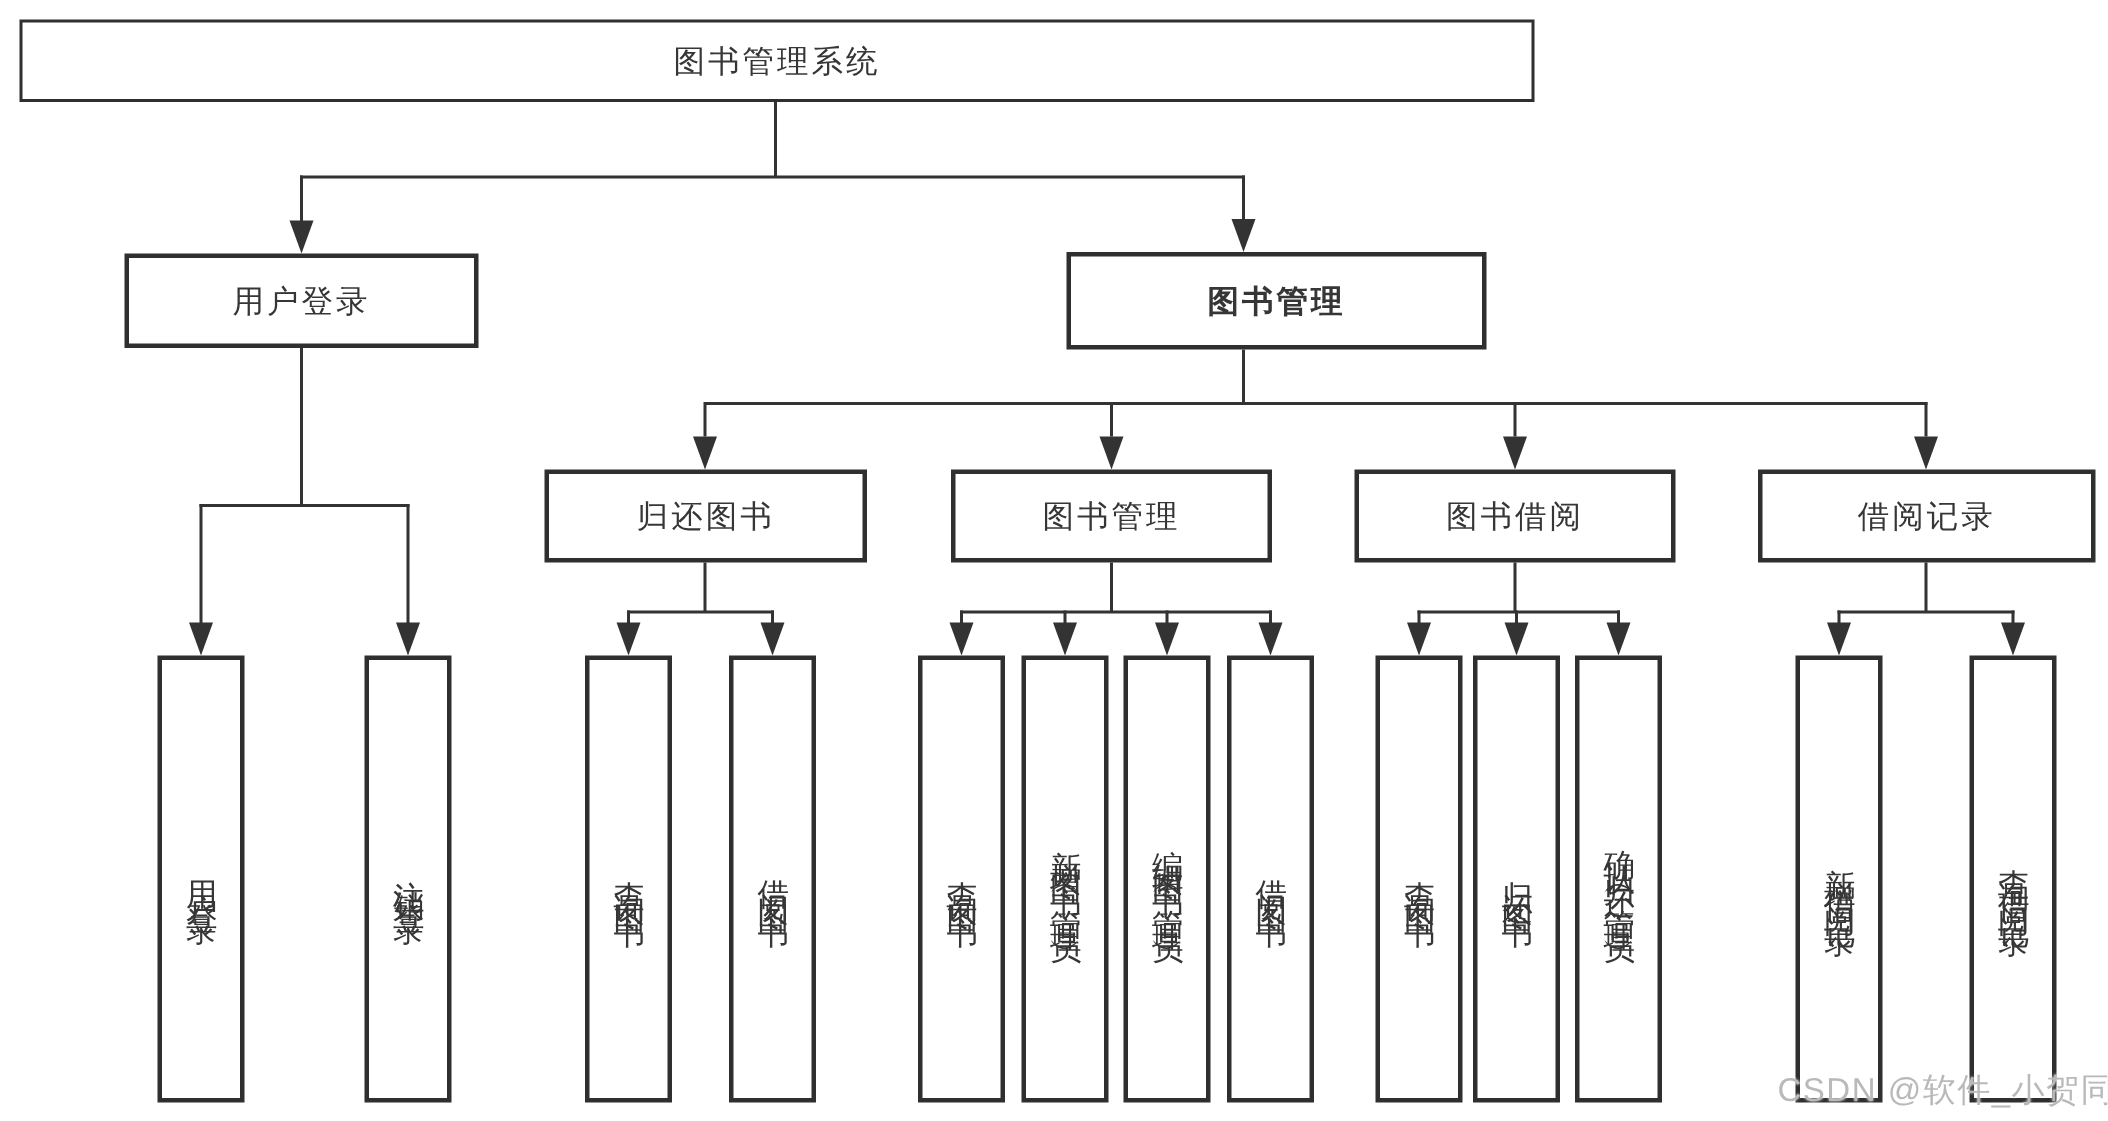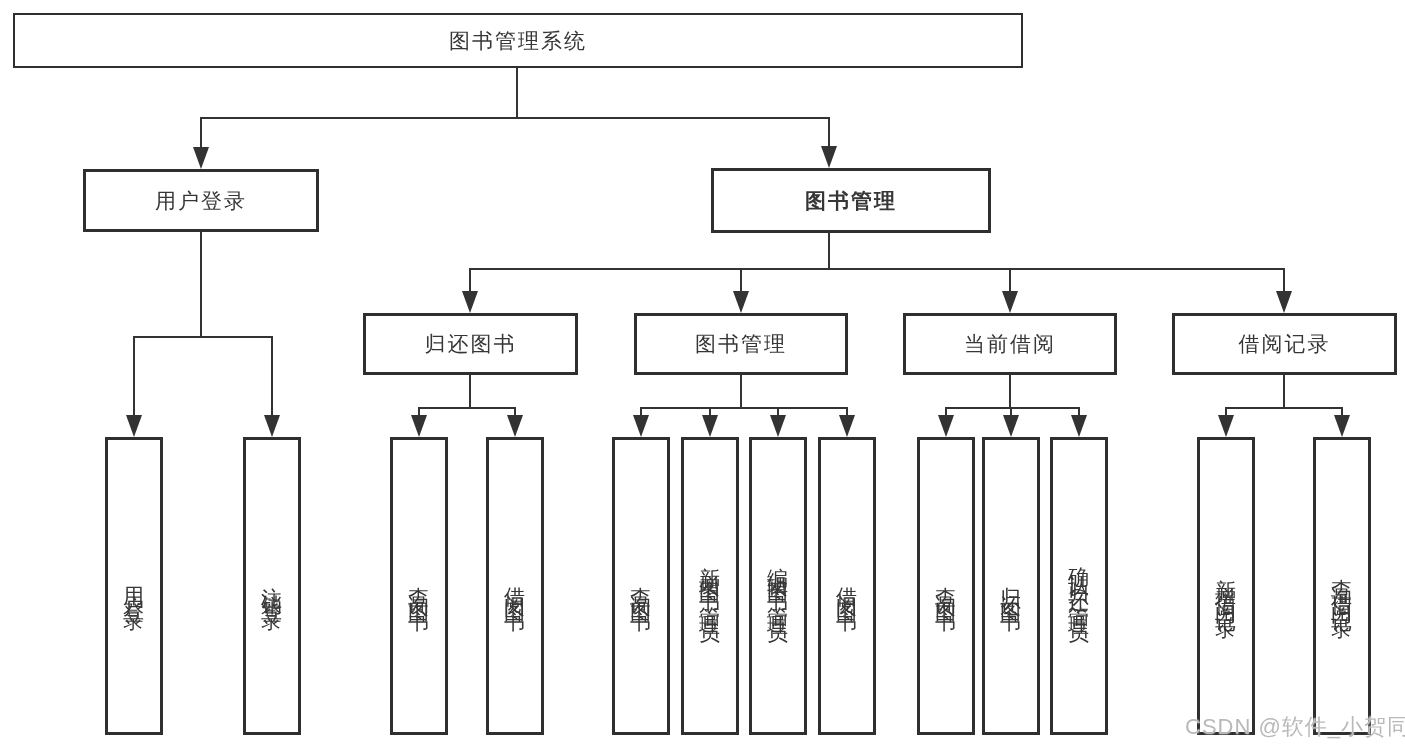--- a/index.html
+++ b/index.html
@@ -104,21 +104,21 @@
   <div class="arrow" style="left:1002px; top:291px;"></div>
   <div class="arrow" style="left:1276px; top:291px;"></div>
 
   <div class="box" style="left:363px; top:313px; width:215px; height:62px;">
     <span class="lbl">归还图书</span>
   </div>
   <div class="box" style="left:634px; top:313px; width:214px; height:62px;">
     <span class="lbl">图书管理</span>
   </div>
   <div class="box" style="left:903px; top:313px; width:214px; height:62px;">
-    <span class="lbl">当前借阅</span>
+    <span class="lbl">图书借阅</span>
   </div>
   <div class="box" style="left:1172px; top:313px; width:225px; height:62px;">
     <span class="lbl">借阅记录</span>
   </div>
 
   <div class="vline" style="left:469px; top:375px; height:33px;"></div>
   <div class="hline" style="left:418px; top:407px; width:98px;"></div>
   <div class="vline" style="left:418px; top:407px; height:10px;"></div>
   <div class="vline" style="left:514px; top:407px; height:10px;"></div>
   <div class="arrow" style="left:411px; top:415px;"></div>

